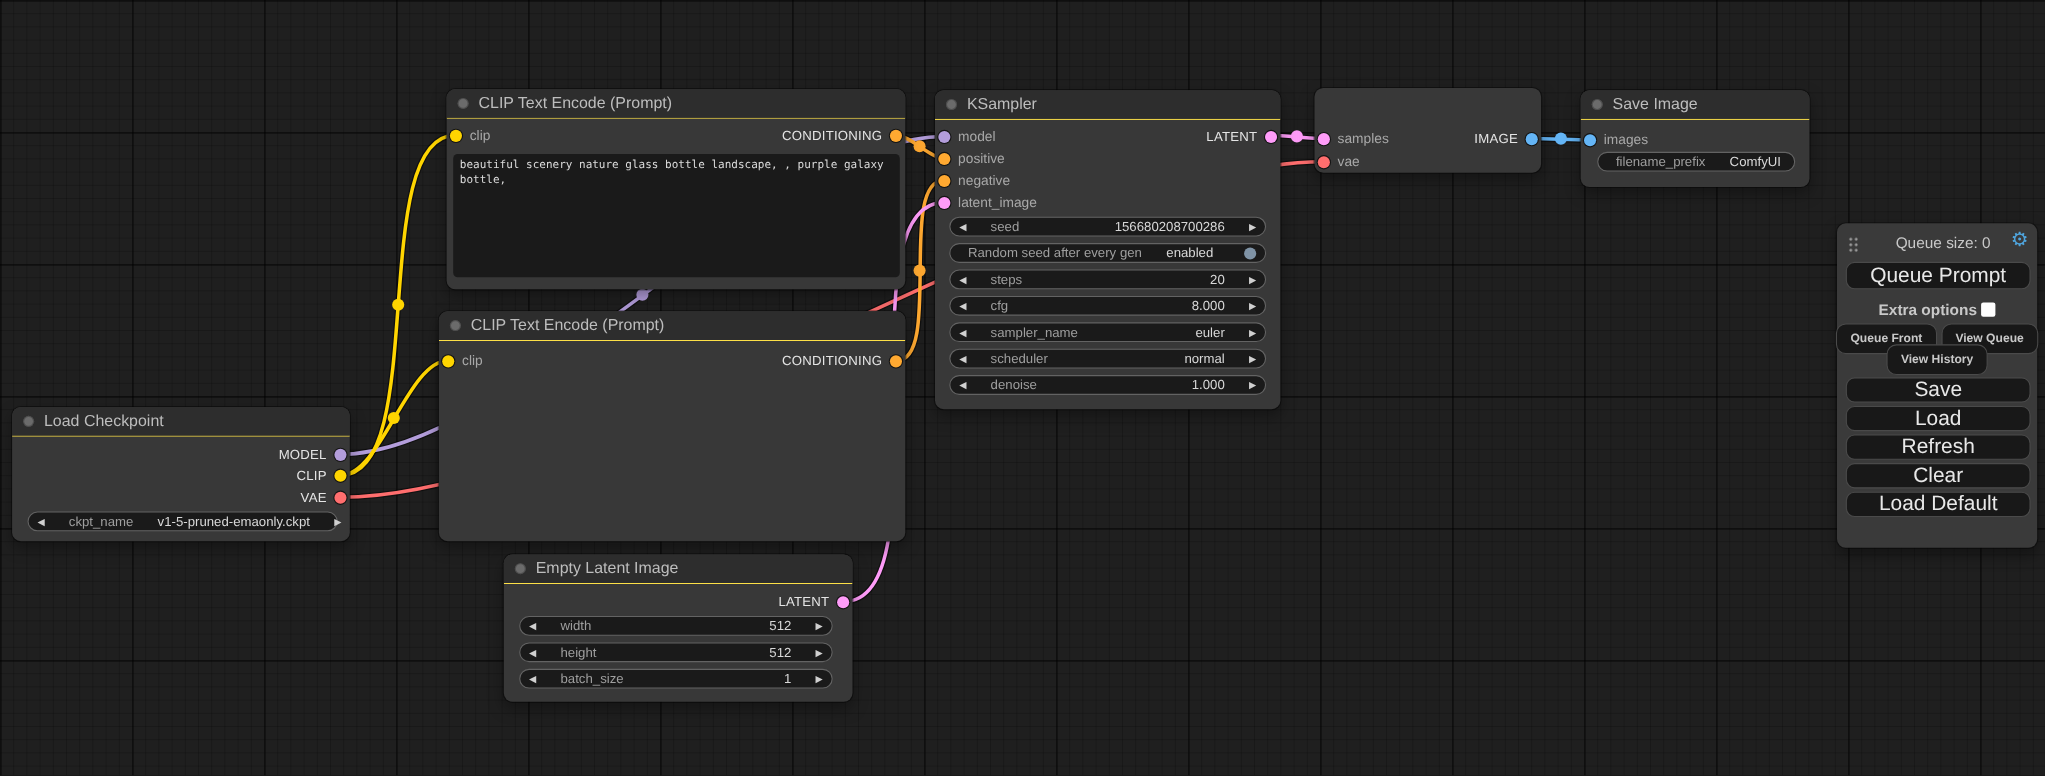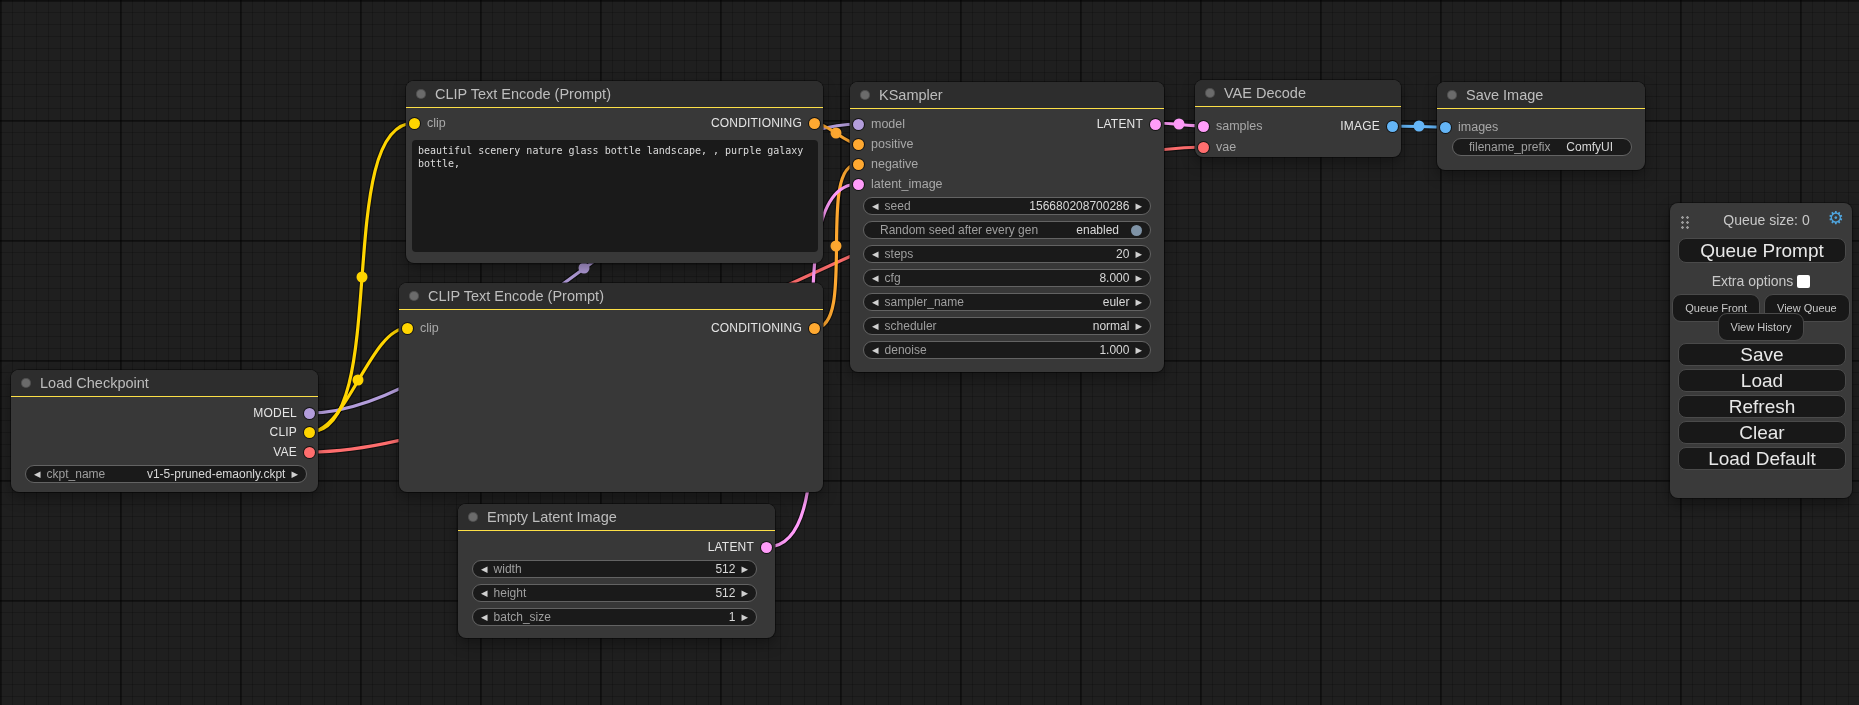--- a/index.html
+++ b/index.html
@@ -38,21 +38,21 @@
   .slot.out .slabel{color:#e5e5e5;font-size:12px;letter-spacing:.2px;}
   .prompt{
     position:absolute;background:#1a1a1a;border-radius:4px;
     padding:4px 6px;box-sizing:border-box;
     font-family:"DejaVu Sans Mono",monospace;font-size:10px;line-height:13px;
     color:#dcdcdc;white-space:pre-wrap;word-break:break-word;overflow:hidden;
   }
   .widget{
     position:absolute;height:18px;background:#1a1a1a;
     border:1px solid #636363;border-radius:10px;box-sizing:border-box;
-    display:flex;align-items:center;gap:6px;padding:0 8px;font-size:12px;
+    display:flex;align-items:center;gap:22px;padding:0 8px;font-size:12px;
   }
   .arr{font-size:8.5px;color:#d0d0d0;flex:none;line-height:1;}
   .wlabel{color:#9f9f9f;white-space:nowrap;}
   .wvalue{color:#d8d8d8;margin-left:auto;white-space:nowrap;}
   .toggle-pin{width:11px;height:11px;border-radius:50%;background:#7f93a6;margin-left:6px;flex:none;}
   
   #queue-panel{
     position:absolute;left:1670px;top:203px;width:182px;height:295px;
     background:#3a3a3a;border-radius:8px;box-shadow:0 0 0 1px rgba(0,0,0,.35),0 6px 14px rgba(0,0,0,.4);
   }
@@ -63,21 +63,21 @@
     background-size:5px 5px;cursor:grab;
   }
   #queue-size{left:0;right:0;top:9px;text-align:center;font-size:14px;color:#c8c8c8;margin-left:11px;}
   #gear{right:8px;top:6px;font-size:18px;line-height:1;}
   .bigbtn{
     left:8px;right:6px;height:25px;background:#181818;border:1.5px solid #4a4a4a;
     border-radius:8px;color:#e8e8e8;font-size:19px;
     display:flex;align-items:center;justify-content:center;cursor:pointer;
   }
   .actbtn{height:23px;}
-  .qrow{left:0;right:0;display:flex;justify-content:center;align-items:center;gap:4px;}
+  .qrow{left:0;right:0;display:flex;justify-content:center;align-items:center;gap:4px;font-weight:bold;}
   .smallbtn{
     background:#181818;border:1px solid #4a4a4a;border-radius:9px;color:#c8c8c8;
     font-size:11px;padding:7px 12px;white-space:nowrap;cursor:pointer;
   }
   #extra-label{font-size:14px;color:#c8c8c8;}
   #extra-checkbox{width:13px;height:13px;background:#ffffff;border-radius:2px;cursor:pointer;}
 </style>
 </head>
 <body>
 
@@ -235,24 +235,20 @@
     </div>
     <div class="widget" style="top:259px;left:13px;width:288px">
       <span class="arr">◀</span>
       <span class="wlabel">denoise</span>
       <span class="wvalue">1.000</span>
       <span class="arr">▶</span>
     </div>
   </div>
 
   <div class="node" style="left:1195px;top:80px;width:206px;height:77px">
-    <div class="ntitle">
-      <span class="tdot"></span>
-      <span class="ttext">VAE Decode</span>
-    </div>
     <div class="slot in" style="top:39px">
       <span class="dot" style="background-color: rgb(255, 156, 249);"></span>
       <span class="slabel">samples</span>
     </div>
     <div class="slot in" style="top:60px">
       <span class="dot" style="background-color: rgb(255, 110, 110);"></span>
       <span class="slabel">vae</span>
     </div>
     <div class="slot out" style="top:39px">
       <span class="slabel">IMAGE</span>

